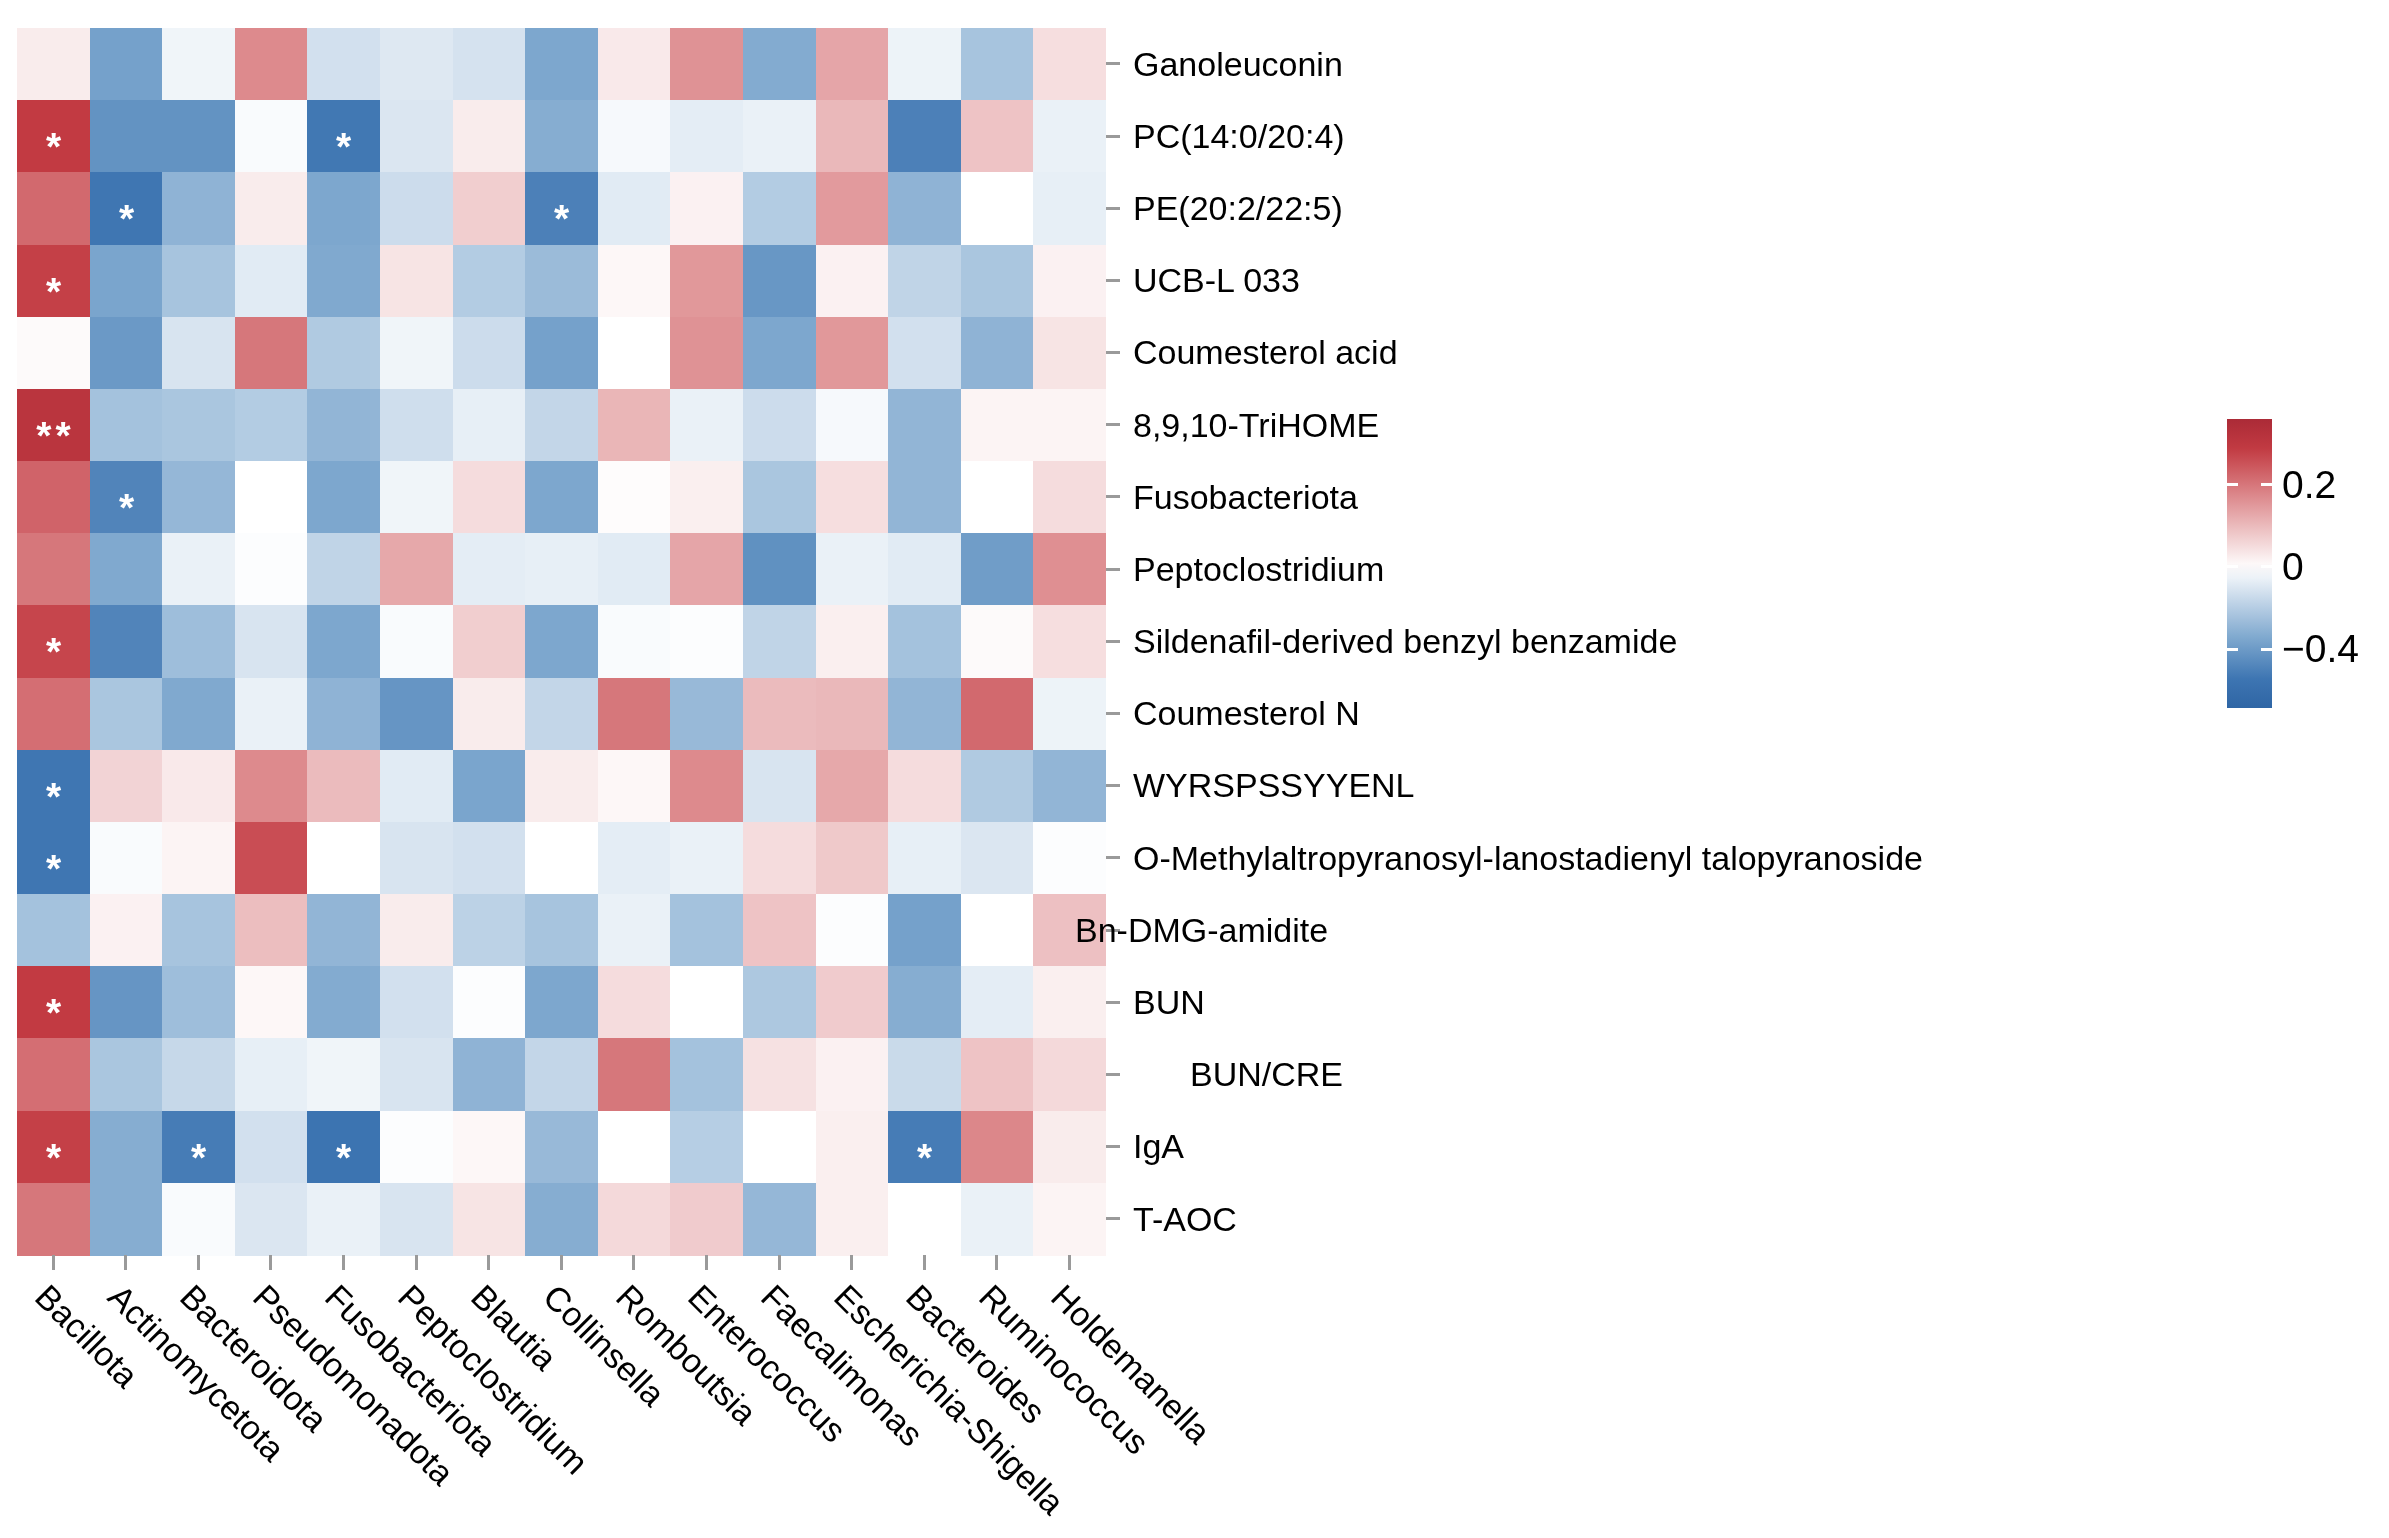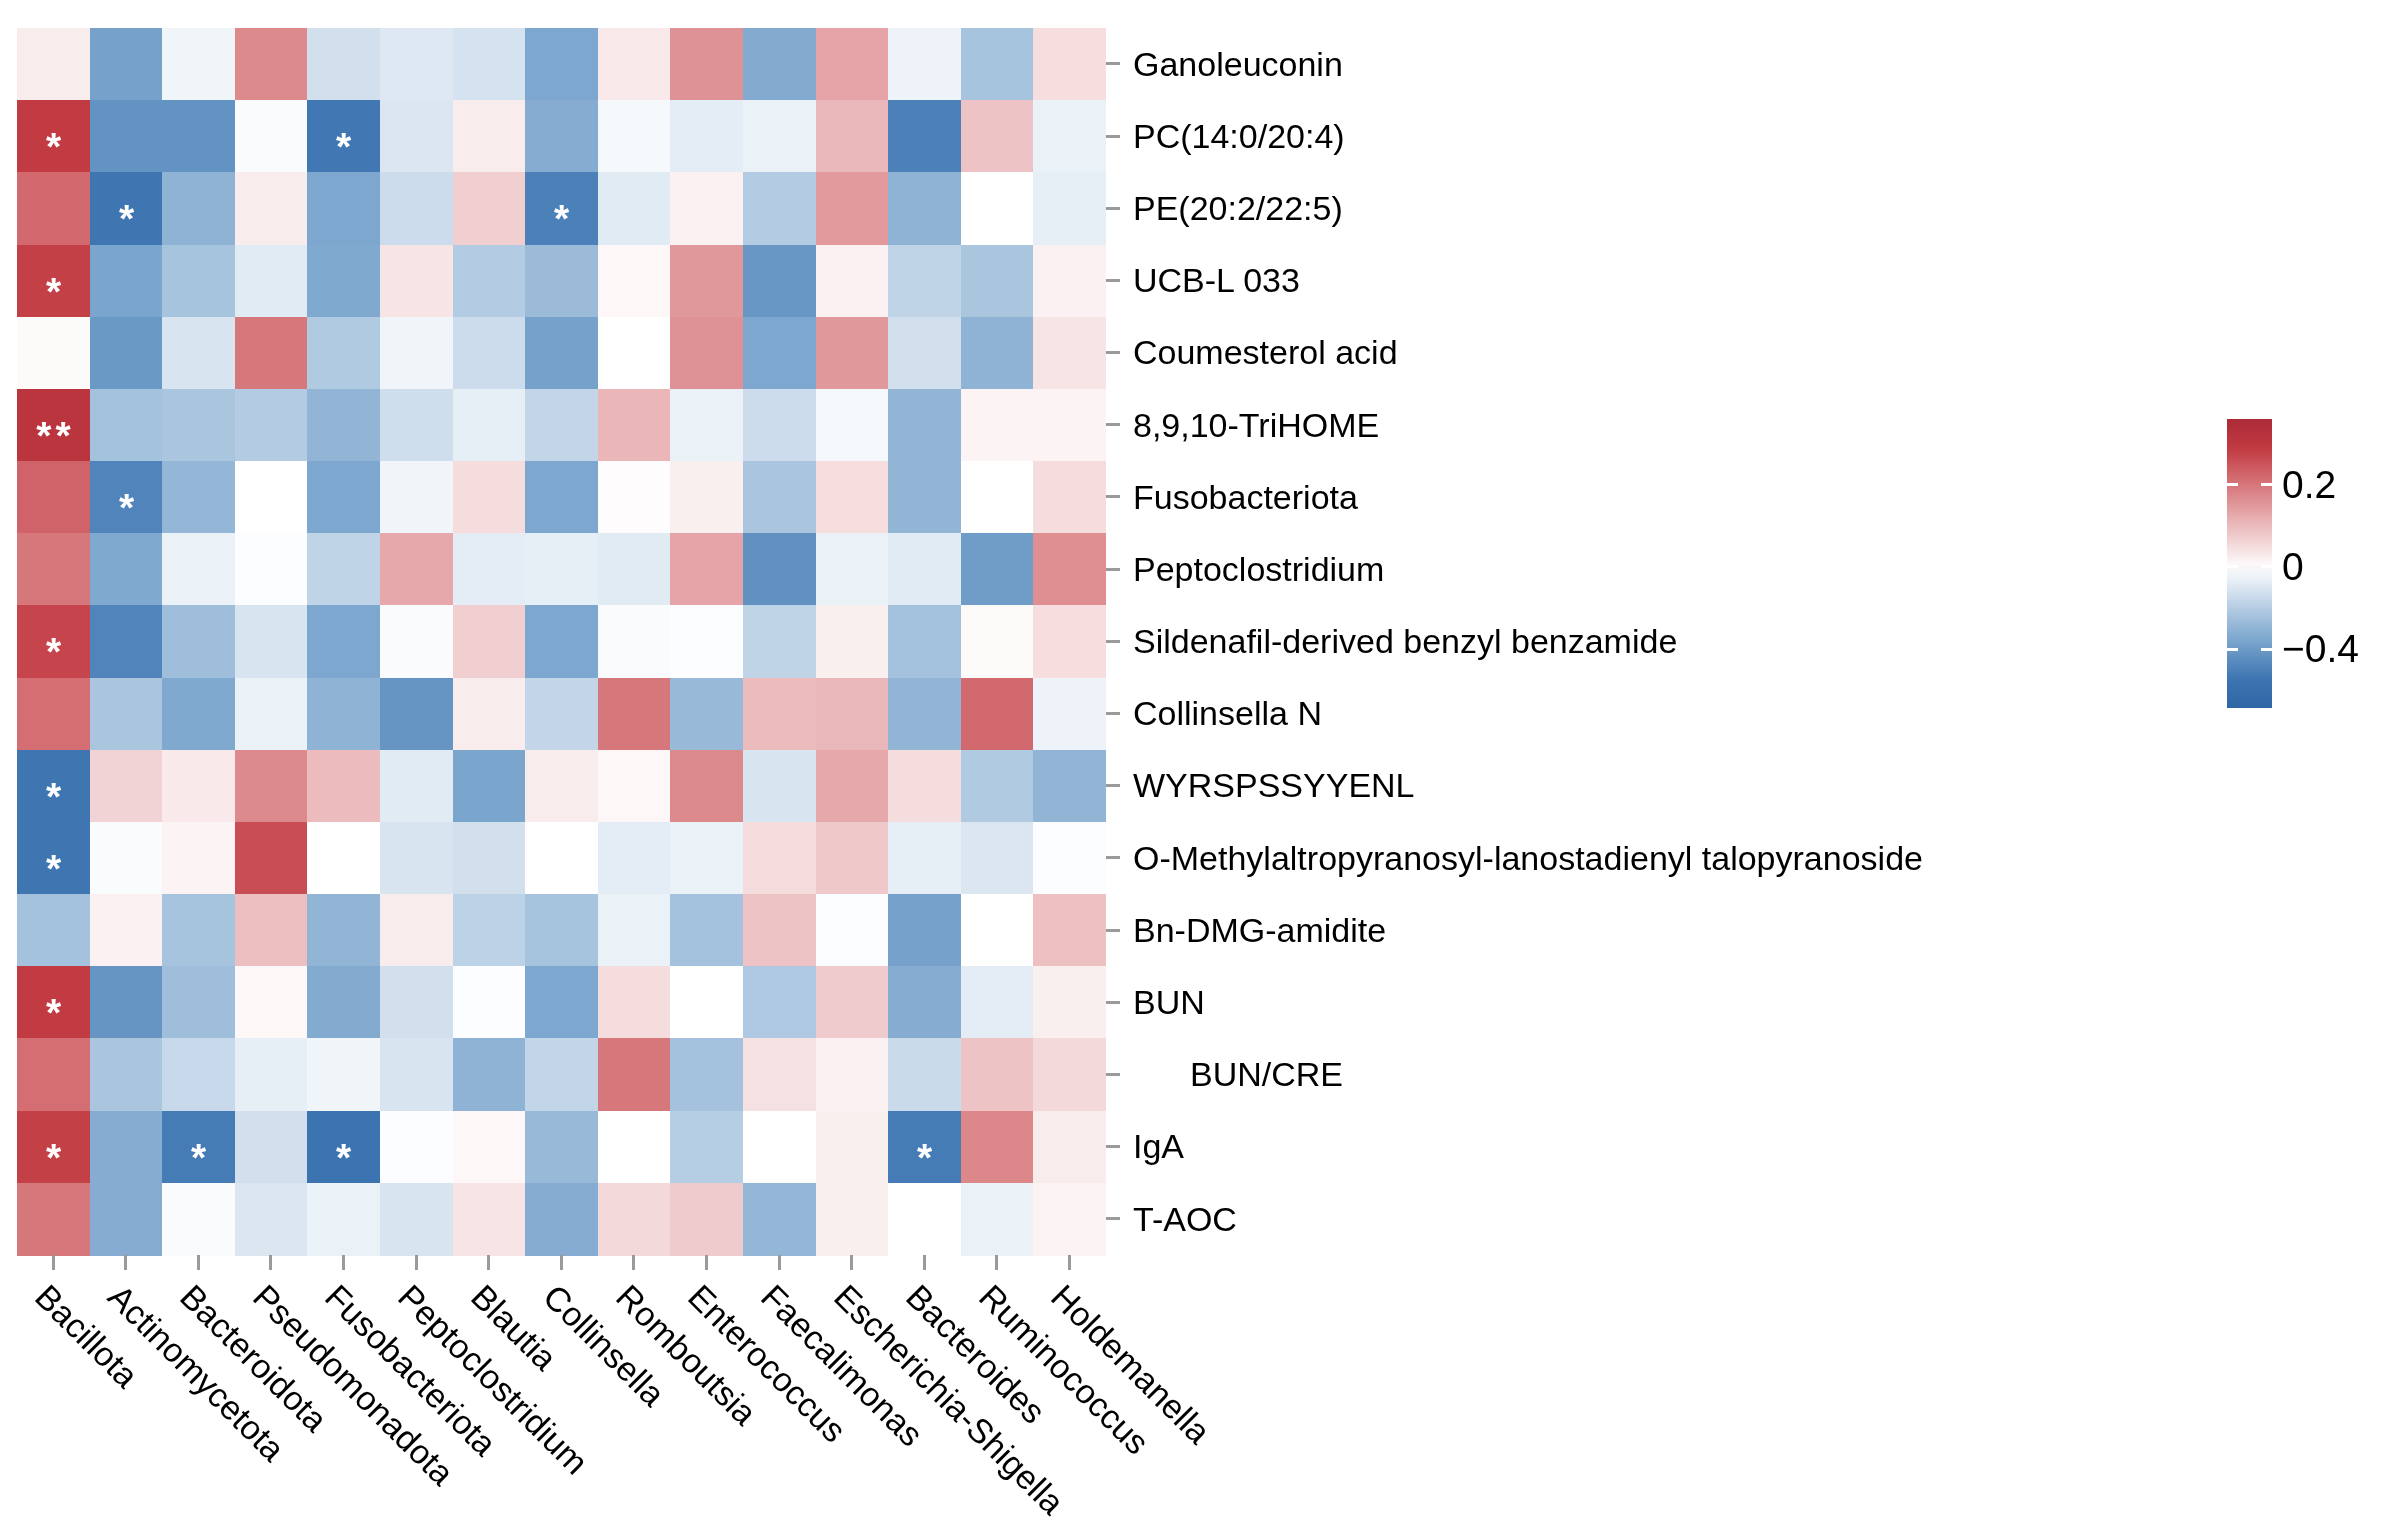--- a/index.html
+++ b/index.html
@@ -351,27 +351,27 @@
       <div class="row-label" style="left:1133px;top:332px">Coumesterol acid</div>
       <div class="tick-h" style="left:1106px;top:423px;width:13.6px"></div>
       <div class="row-label" style="left:1133px;top:405px">8,9,10-TriHOME</div>
       <div class="tick-h" style="left:1106px;top:495px;width:13.6px"></div>
       <div class="row-label" style="left:1133px;top:477px">Fusobacteriota</div>
       <div class="tick-h" style="left:1106px;top:568px;width:13.6px"></div>
       <div class="row-label" style="left:1133px;top:549px">Peptoclostridium</div>
       <div class="tick-h" style="left:1106px;top:640px;width:13.6px"></div>
       <div class="row-label" style="left:1133px;top:621px">Sildenafil-derived benzyl benzamide</div>
       <div class="tick-h" style="left:1106px;top:712px;width:13.6px"></div>
-      <div class="row-label" style="left:1133px;top:693px">Collinsella N</div>
+      <div class="row-label" style="left:1133px;top:693px">Coumesterol N</div>
       <div class="tick-h" style="left:1106px;top:784px;width:13.6px"></div>
       <div class="row-label" style="left:1133px;top:765px">WYRSPSSYYENL</div>
       <div class="tick-h" style="left:1106px;top:856px;width:13.6px"></div>
       <div class="row-label" style="left:1133px;top:838px">O-Methylaltropyranosyl-lanostadienyl talopyranoside</div>
       <div class="tick-h" style="left:1106px;top:929px;width:13.6px"></div>
-      <div class="row-label" style="left:1133px;top:910px">Bn-DMG-amidite</div>
+      <div class="row-label" style="left:1075px;top:910px">Bn-DMG-amidite</div>
       <div class="tick-h" style="left:1106px;top:1001px;width:13.6px"></div>
       <div class="row-label" style="left:1133px;top:982px">BUN</div>
       <div class="tick-h" style="left:1106px;top:1073px;width:13.6px"></div>
       <div class="row-label" style="left:1190px;top:1054px">BUN/CRE</div>
       <div class="tick-h" style="left:1106px;top:1145px;width:13.6px"></div>
       <div class="row-label" style="left:1133px;top:1126px">IgA</div>
       <div class="tick-h" style="left:1106px;top:1217px;width:13.6px"></div>
       <div class="row-label" style="left:1133px;top:1199px">T-AOC</div>
     </div>
   <div id="collabels">

